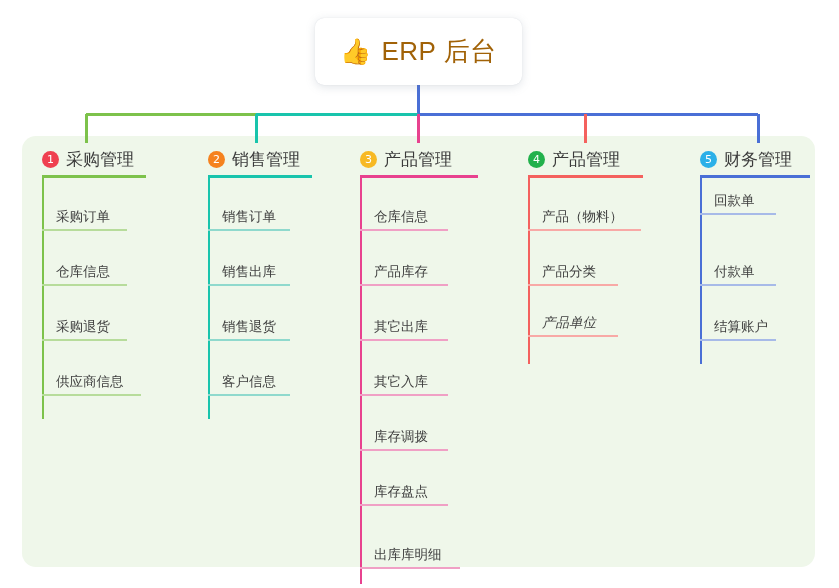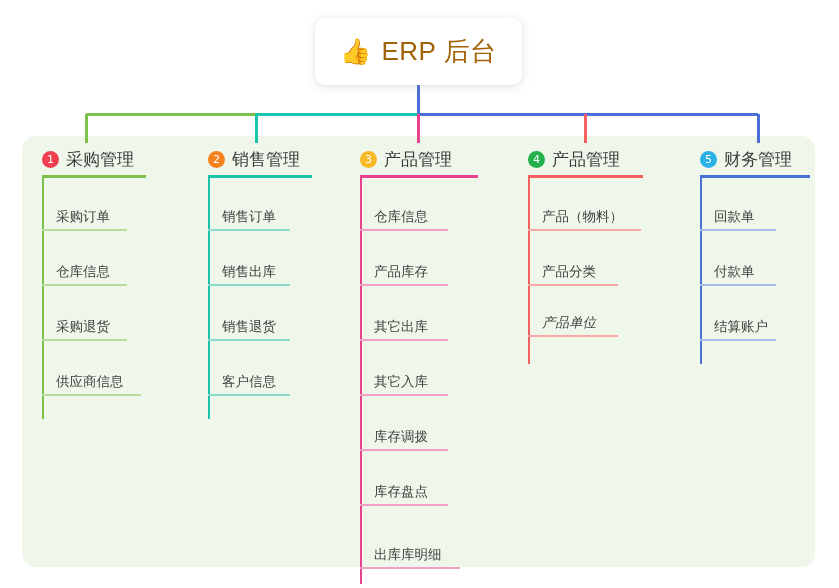--- a/index.html
+++ b/index.html
@@ -250,21 +250,21 @@
         <div class="leaf-rule" style="width: 90px; background: rgb(248, 169, 166);"></div>
       </div>
     </div>
     <div class="column" style="left: 700px; top: 136px;">
       <div class="col-header">
         <span class="badge" style="background: rgb(43, 176, 232);">5</span>
         <span class="col-title">财务管理</span>
       </div>
       <div class="header-rule" style="width: 110px; background: rgb(74, 111, 214);"></div>
       <div class="trunk" style="height: 188px; background: rgb(74, 111, 214);"></div>
-      <div class="leaf" style="top: 72px; width: 76px; height: 23px; padding-left: 12px;">
+      <div class="leaf" style="top: 56px; width: 76px; height: 23px; padding-left: 12px;">
         <div class="leaf-label">回款单</div>
         <div class="leaf-rule" style="width: 76px; background: rgb(167, 186, 232);"></div>
       </div>
       <div class="leaf" style="top: 127px; width: 76px; height: 23px;">
         <div class="leaf-label">付款单</div>
         <div class="leaf-rule" style="width: 76px; background: rgb(167, 186, 232);"></div>
       </div>
       <div class="leaf" style="top: 182px; width: 76px; height: 23px;">
         <div class="leaf-label">结算账户</div>
         <div class="leaf-rule" style="width: 76px; background: rgb(167, 186, 232);"></div>

